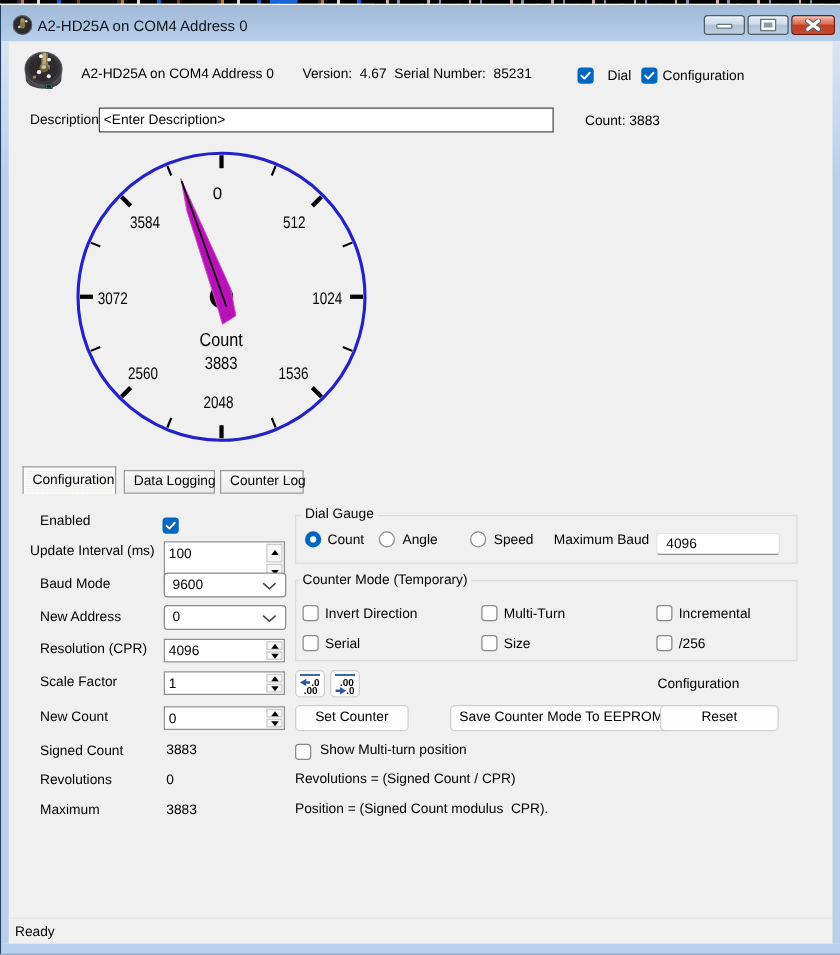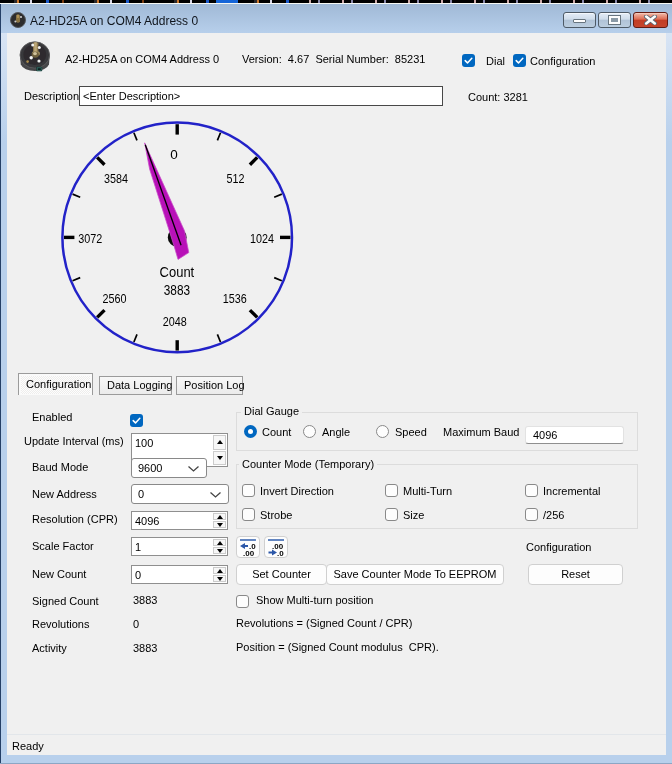--- a/index.html
+++ b/index.html
@@ -95,21 +95,21 @@
 <div class="lbl" style="left:486px;top:55px">Dial</div>
 <div class="cbx" style="left:513px;top:54px"></div>
 <svg class="ab" style="left:513px;top:54px" width="13" height="13" viewBox="0 0 13 13">
     <path d="M3.2 6.6l2.3 2.3 4.3-4.7" stroke="#fff" stroke-width="1.5" fill="none" stroke-linecap="round" stroke-linejoin="round"></path>
   </svg>
 <div class="lbl" style="left:530px;top:55px">Configuration</div>
 
 <div class="lbl" style="left:24px;top:90px">Description</div>
 <div class="ab" style="left:79px;top:86px;width:364px;height:20px;background:#fff;border:1px solid #484848"></div>
 <div class="lbl" style="left:83px;top:90px">&lt;Enter Description&gt;</div>
-<div class="lbl" style="left:468px;top:91px">Count: 3281</div>
+<div class="lbl" style="left:468px;top:91px">Count: 3883</div>
 
 <svg class="ab" style="left:52px;top:112px" width="252" height="252" viewBox="0 0 252 252">
 <circle cx="125.2" cy="125.4" r="114.8" fill="none" stroke="#2222c8" stroke-width="2.5"></circle>
 <line x1="125.2" y1="12.2" x2="125.2" y2="22.6" stroke="#000" stroke-width="3.4"></line>
 <line x1="168.5" y1="20.8" x2="165.4" y2="28.4" stroke="#000" stroke-width="1.7"></line>
 <line x1="205.2" y1="45.4" x2="197.9" y2="52.7" stroke="#000" stroke-width="3.4"></line>
 <line x1="229.8" y1="82.1" x2="222.2" y2="85.2" stroke="#000" stroke-width="1.7"></line>
 <line x1="238.4" y1="125.4" x2="228.0" y2="125.4" stroke="#000" stroke-width="3.4"></line>
 <line x1="229.8" y1="168.7" x2="222.2" y2="165.6" stroke="#000" stroke-width="1.7"></line>
 <line x1="205.2" y1="205.4" x2="197.9" y2="198.1" stroke="#000" stroke-width="3.4"></line>
@@ -137,21 +137,21 @@
 <circle cx="125.2" cy="125.4" r="9.4" fill="#0a0a0a"></circle>
 <g transform="rotate(-18.72 125.2 125.4)">
 <polygon points="124.7,25.4 134.2,121.4 131.3,143.5 118.9,146.5 119.5,132.3 121.0,51.8" fill="#b811b8" stroke="#c94dc9" stroke-width="0.7"></polygon>
 <line x1="124.7" y1="27.4" x2="126.4" y2="134" stroke="#000" stroke-width="1.3"></line>
 </g>
 </svg>
 
 <div class="ab" style="left:99px;top:376px;width:73px;height:19px;background:linear-gradient(#f8f8f8,#ebebeb);border:1px solid #9b9b9b"></div>
 <div class="lbl" style="left:107px;top:379px">Data Logging</div>
 <div class="ab" style="left:176px;top:376px;width:67px;height:19px;background:linear-gradient(#f8f8f8,#ebebeb);border:1px solid #9b9b9b"></div>
-<div class="lbl" style="left:184px;top:379px">Position Log</div>
+<div class="lbl" style="left:184px;top:379px">Counter Log</div>
 <div class="ab" style="left:18px;top:373px;width:75px;height:22px;background:#fafafa;border:1px solid #9b9b9b;border-bottom:none"></div>
 <div class="ab" style="left:21px;top:376px;width:69px;height:18px;background:repeating-conic-gradient(#fdfdfd 0% 25%,#eeedec 0% 50%) 0 0/2px 2px"></div>
 <div class="lbl" style="left:26px;top:378px">Configuration</div>
 
 <div class="lbl" style="left:32px;top:411px">Enabled</div>
 <div class="cbx" style="left:130px;top:414px"></div>
 <svg class="ab" style="left:130px;top:414px" width="13" height="13" viewBox="0 0 13 13">
     <path d="M3.2 6.6l2.3 2.3 4.3-4.7" stroke="#fff" stroke-width="1.5" fill="none" stroke-linecap="round" stroke-linejoin="round"></path>
   </svg>
 
@@ -162,21 +162,21 @@
       <span class="spb">
         <span class="tri-u"></span>
       </span>
       <span class="spb">
         <span class="tri-d"></span>
       </span>
     </span>
   </div>
 
 <div class="lbl" style="left:32px;top:461px">Baud Mode</div>
-<div class="cmb" style="left:131px;top:458px;width:76px;height:20px">
+<div class="cmb" style="left:131px;top:458px;width:98px;height:20px">
     <span class="tx">9600</span>
 <svg style="position:absolute;right:7px;top:7px" width="11" height="6" viewBox="0 0 11 6">
       <path d="M0.5 0.5 L5.5 5 L10.5 0.5" stroke="#454545" stroke-width="1.3" fill="none"></path>
     </svg>
   </div>
 
 <div class="lbl" style="left:32px;top:488px">New Address</div>
 <div class="cmb" style="left:131px;top:484px;width:98px;height:20px">
     <span class="tx">0</span>
 <svg style="position:absolute;right:7px;top:7px" width="11" height="6" viewBox="0 0 11 6">
@@ -220,21 +220,21 @@
       <span class="spb">
         <span class="tri-d"></span>
       </span>
     </span>
   </div>
 
 <div class="lbl" style="left:32px;top:595px">Signed Count</div>
 <div class="lbl" style="left:133px;top:594px">3883</div>
 <div class="lbl" style="left:32px;top:618px">Revolutions</div>
 <div class="lbl" style="left:133px;top:618px">0</div>
-<div class="lbl" style="left:32px;top:642px">Activity</div>
+<div class="lbl" style="left:32px;top:642px">Maximum</div>
 <div class="lbl" style="left:133px;top:642px">3883</div>
 
 <div class="grp" style="left:236px;top:412px;width:402px;height:39px"></div>
 <div class="gtt" style="left:241px;top:406px">Dial Gauge</div>
 <div class="rad" style="left:244px;top:425px;background:#0067c0"></div>
 <div class="ab" style="left:248px;top:429px;width:5px;height:5px;border-radius:50%;background:#fff"></div>
 <div class="lbl" style="left:262px;top:426px">Count</div>
 <div class="rad" style="left:303px;top:425px;background:#fdfdfd;border:1px solid #898989"></div>
 <div class="lbl" style="left:322px;top:426px">Angle</div>
 <div class="rad" style="left:376px;top:425px;background:#fdfdfd;border:1px solid #898989"></div>
@@ -245,21 +245,21 @@
 
 <div class="grp" style="left:236px;top:464px;width:402px;height:65px"></div>
 <div class="gtt" style="left:239px;top:459px">Counter Mode (Temporary)</div>
 <div class="cbe" style="left:242px;top:484px"></div>
 <div class="lbl" style="left:260px;top:485px">Invert Direction</div>
 <div class="cbe" style="left:385px;top:484px"></div>
 <div class="lbl" style="left:403px;top:485px">Multi-Turn</div>
 <div class="cbe" style="left:525px;top:484px"></div>
 <div class="lbl" style="left:543px;top:485px">Incremental</div>
 <div class="cbe" style="left:242px;top:508px"></div>
-<div class="lbl" style="left:260px;top:509px">Strobe</div>
+<div class="lbl" style="left:260px;top:509px">Serial</div>
 <div class="cbe" style="left:385px;top:508px"></div>
 <div class="lbl" style="left:403px;top:509px">Size</div>
 <div class="cbe" style="left:525px;top:508px"></div>
 <div class="lbl" style="left:543px;top:509px">/256</div>
 
 <div class="btn" style="left:236px;top:536px;width:24px;height:22px"></div>
 <svg class="ab" style="left:238px;top:538px" width="20" height="18" viewBox="0 0 20 18">
 <line x1="2" y1="2" x2="18" y2="2" stroke="#3a66b0" stroke-width="1.6"></line>
 <path d="M2 8 l5 -3 v2 h3 v2 h-3 v2 z" fill="#2b57a8"></path>
 <text x="11" y="11" font-size="8" font-weight="bold" font-family="Liberation Sans">.0</text>
@@ -268,21 +268,21 @@
 <div class="btn" style="left:264px;top:536px;width:24px;height:22px"></div>
 <svg class="ab" style="left:266px;top:538px" width="20" height="18" viewBox="0 0 20 18">
 <line x1="2" y1="2" x2="18" y2="2" stroke="#3a66b0" stroke-width="1.6"></line>
 <text x="6" y="11" font-size="8" font-weight="bold" font-family="Liberation Sans">.00</text>
 <path d="M11 14.5 l-5 -3 v2 h-3.5 v2 h3.5 v2 z" fill="#2b57a8"></path>
 <text x="11" y="17.5" font-size="8" font-weight="bold" font-family="Liberation Sans">.0</text>
 </svg>
 <div class="lbl" style="left:526px;top:541px">Configuration</div>
 
 <div class="btn" style="left:236px;top:564px;width:91px;height:21px;line-height:19px">Set Counter</div>
-<div class="btn" style="left:326px;top:564px;width:178px;height:21px;line-height:19px">Save Counter Mode To EEPROM</div>
+<div class="btn" style="left:360px;top:564px;width:178px;height:21px;line-height:19px">Save Counter Mode To EEPROM</div>
 <div class="btn" style="left:528px;top:564px;width:95px;height:21px;line-height:19px">Reset</div>
 
 <div class="cbe" style="left:236px;top:595px"></div>
 <div class="lbl" style="left:256px;top:594px">Show Multi-turn position</div>
 <div class="lbl" style="left:236px;top:617px">Revolutions = (Signed Count / CPR)</div>
 <div class="lbl" style="left:236px;top:641px">Position = (Signed Count modulus&nbsp; CPR).</div>
 
 <div class="ab" style="left:7px;top:734px;width:659px;height:1px;background:#e2e6ea"></div>
 <div class="lbl" style="left:12px;top:740px">Ready</div>
 

